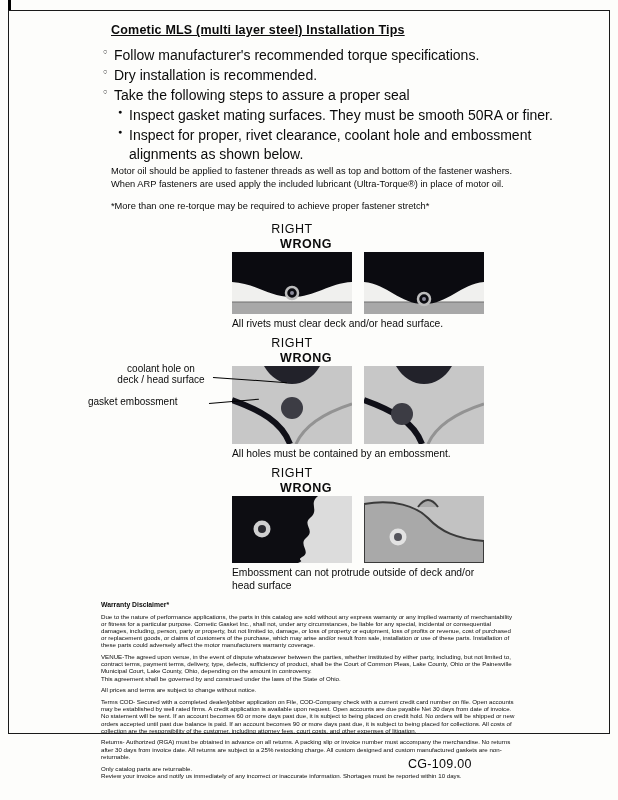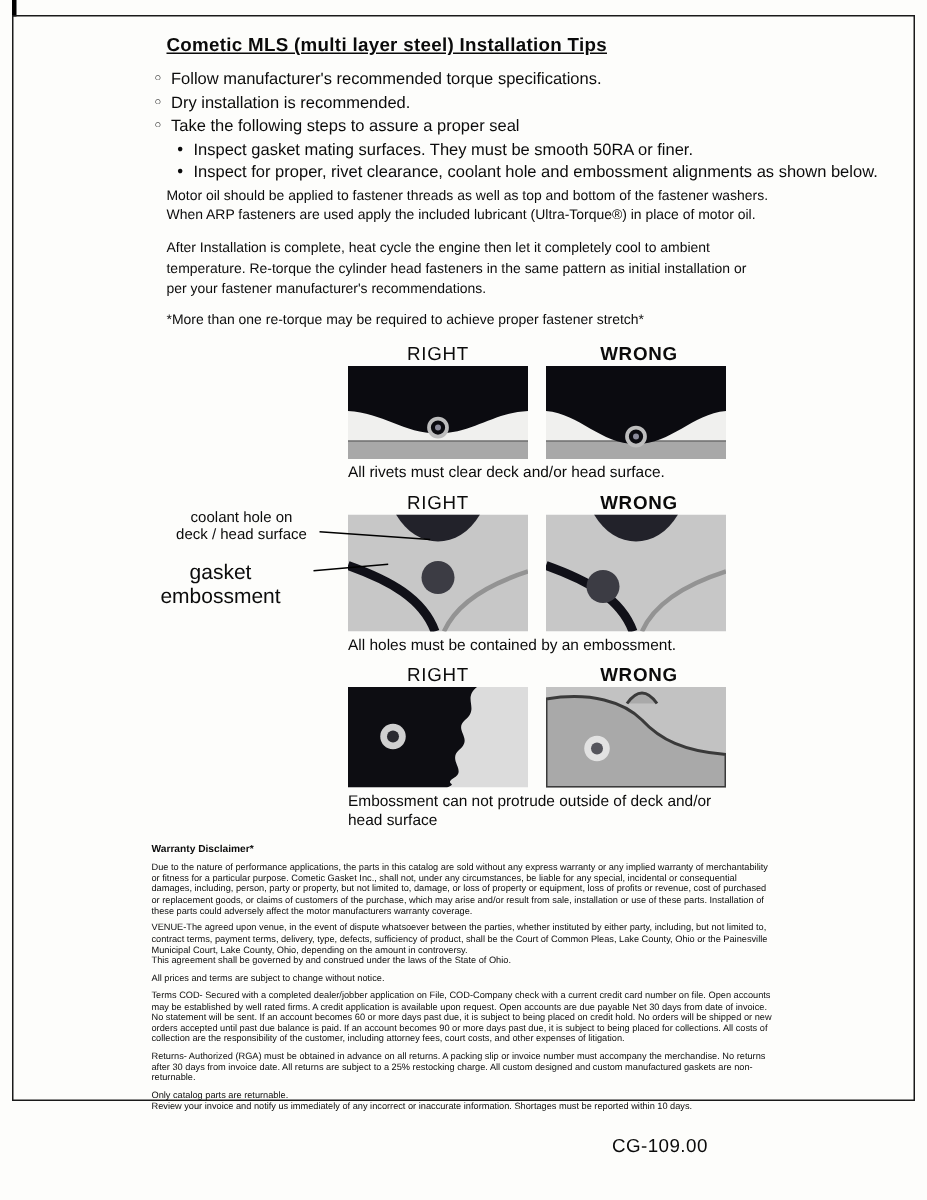--- a/index.html
+++ b/index.html
@@ -5,41 +5,41 @@
   * { margin:0; padding:0; box-sizing:border-box; }
   html,body { width:618px; height:800px; }
   body { position:relative; background:#fdfdfb; color:#0b0b0b;
          font-family:"Liberation Sans","DejaVu Sans",sans-serif; }
   .corner-tick { position:absolute; left:8px; top:0; width:3px; height:11px; background:#000; }
   .frame { position:absolute; left:8px; top:10px; width:602px; height:724px;
            border:1px solid #1a1a1a; padding:10px 18px 0 92px; }
   .title { font-size:12.5px; font-weight:bold; text-decoration:underline;
            margin:2px 0 9px 10px; letter-spacing:.2px; }
   .bullet-list { margin-left:2px; }
-  .bullet { display:flex; font-size:11px; line-height:1.42; }
+  .bullet { display:flex; font-size:14px; line-height:1.42; }
   .bullet .glyph { width:11px; flex:0 0 11px; font-size:7.5px; padding-top:1px; text-align:left; }
   .bullet .glyph::before { content:"○"; }
   .bullet.sub { margin-left:15px; }
   .bullet.sub .glyph::before { content:"●"; font-size:7px; }
   .diesel-heading { font-size:11px; font-weight:bold; margin:11px 0 8px 10px; }
   .para { font-size:9.3px; line-height:1.42; width:402px; margin:0 0 9px 10px; }
   .note { font-size:9.3px; margin:1px 0 0 10px; }
   .diagrams { margin-top:11px; }
   .diag-row { width:254px; margin-left:131px; margin-bottom:6px; }
-  .diag-labels { display:flex; }
+  .diag-labels { display:flex;flex-direction:column; }
   .diag-labels span { width:120px; text-align:center; font-size:12.5px; line-height:15px; letter-spacing:.5px; }
   .diag-labels span + span { margin-left:14px;font-weight:bold; }
   .panels { position:relative; display:flex; gap:12px; }
   .panel { display:block; }
   .caption { font-size:10.3px; line-height:13px; margin-top:3px; }
   .lbl-coolant { position:absolute; left:-124px; top:-3px; width:106px; text-align:center;
                  font-size:10px; line-height:11.5px; }
   .leader-a { position:absolute; left:-19px; top:11px; width:74px; border-top:1px solid #000;
               transform:rotate(4deg); transform-origin:left center; z-index:2; }
-  .lbl-emboss { position:absolute; left:-144px; top:30px; width:118px; text-align:center; font-size:14px; }
+  .lbl-emboss { position:absolute; left:-144px; top:30px; width:118px; text-align:left; font-size:10px; }
   .leader-b { position:absolute; left:-23px; top:37px; width:50px; border-top:1px solid #000;
               transform:rotate(-5deg); transform-origin:left center; z-index:2; }
   .warranty { margin-top:9px; width:414px; }
   .warranty h3 { font-size:6.8px; margin-bottom:5px; }
   .wpara { font-size:6.15px; line-height:1.17; margin-bottom:4.5px; }
   .wpara.no-gap { margin-bottom:0; }
   .page-number { position:absolute; left:388px; top:757px; font-size:12.5px; letter-spacing:.3px;margin-left:20px; }
 </style>
 </head>
 <body>
@@ -68,21 +68,20 @@
       <span>Inspect gasket mating surfaces.  They must be smooth 50RA or finer.</span>
     </div>
     <div class="bullet sub">
       <span class="glyph"></span>
       <span>Inspect for proper, rivet clearance, coolant hole and embossment alignments as shown below.</span>
     </div>
   </div>
 
 
   <p class="para">Motor oil should be applied to fastener threads as well as top and bottom of the fastener washers. When ARP fasteners are used apply the included lubricant (Ultra-Torque®) in place of motor oil.</p>
-  <p class="para">After Installation is complete, heat cycle the engine then let it completely cool to ambient temperature. Re-torque the cylinder head fasteners in the same pattern as initial installation or per your fastener manufacturer's recommendations.</p>
   <p class="note">*More than one re-torque may be required to achieve proper fastener stretch*</p>
 
   <div class="diagrams">
 
     <div class="diag-row">
       <div class="diag-labels">
         <span>RIGHT</span>
         <span>WRONG</span>
       </div>
       <div class="panels">

